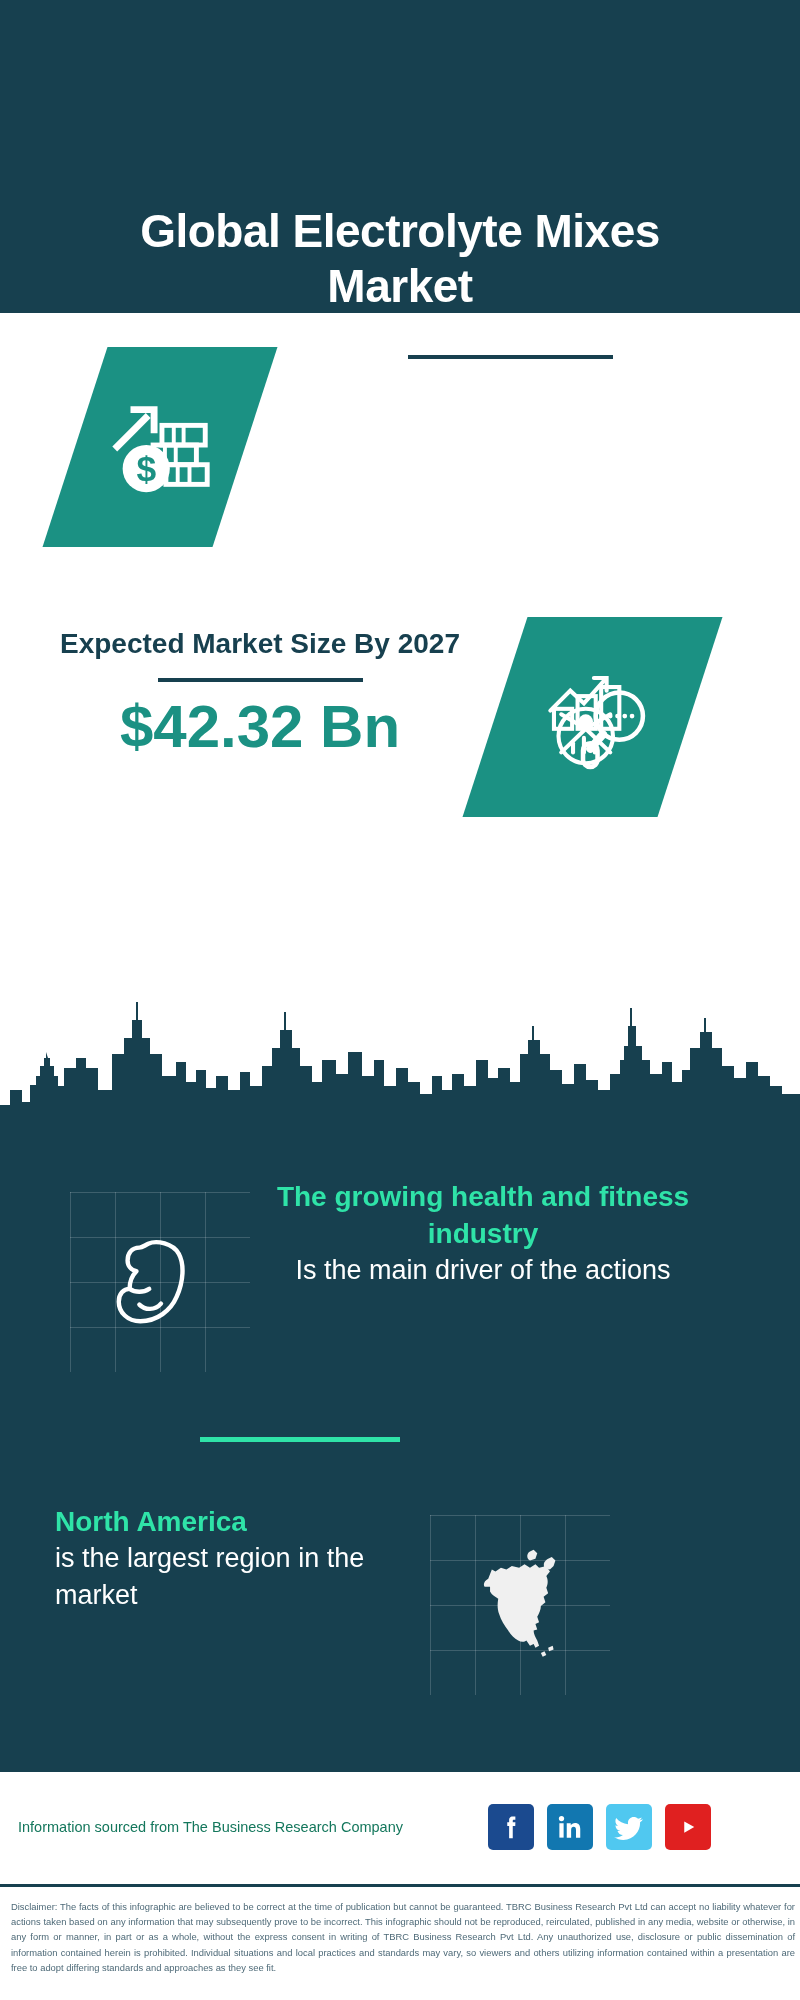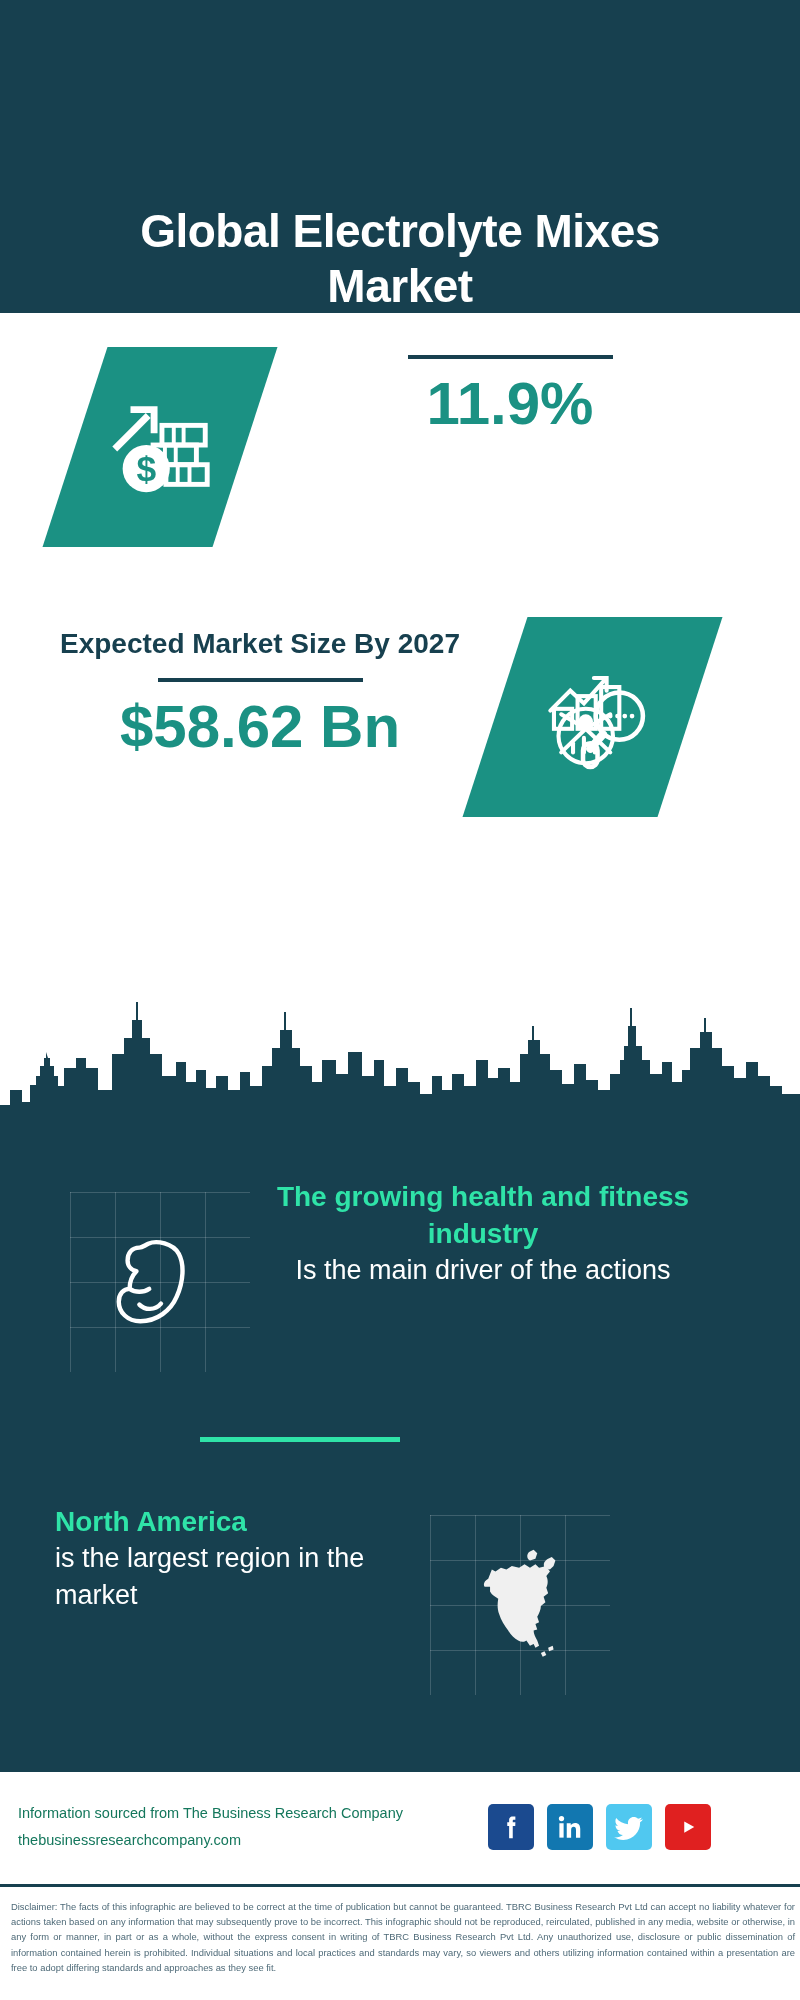--- a/index.html
+++ b/index.html
@@ -257,29 +257,28 @@
         <rect x="66" y="78" width="42" height="20" fill="none" stroke="#ffffff" stroke-width="5"></rect>
         <line x1="78" y1="78" x2="78" y2="98" stroke="#ffffff" stroke-width="4"></line>
         <line x1="90" y1="78" x2="90" y2="98" stroke="#ffffff" stroke-width="4"></line>
 
         <circle cx="46" cy="82" r="24" fill="#ffffff"></circle>
         <text x="46" y="95" font-family="'Liberation Sans',sans-serif" font-size="36" font-weight="bold" fill="#1b9183" text-anchor="middle">$</text>
       </svg>
     </div>
     <div class="stat1-text">
       <div class="rule-dark"></div>
-      <div class="stat-value">11.9%</div>
     </div>
   </div>
 
   <div class="stat2">
     <div class="stat2-text">
       <div class="stat-label">Expected Market Size By 2027</div>
       <div class="rule-dark"></div>
-      <div class="stat-value">$58.62 Bn</div>
+      <div class="stat-value">$42.32 Bn</div>
     </div>
     <div class="para-icon icon2">
       <svg viewBox="0 0 130 130" width="118" height="118" aria-hidden="true">
         <g stroke="#ffffff" fill="none" stroke-width="4.5" stroke-linecap="round">
 
           <path d="M18 58 L40 36 L55 50 L78 24"></path>
           <path d="M66 22 L80 22 L80 36"></path>
 
           <rect x="22" y="56" width="20" height="22"></rect>
           <rect x="48" y="42" width="20" height="36"></rect>
@@ -376,21 +375,20 @@
           <path d="M78 118 L82 116 L84 120 L80 122 Z"></path>
           <path d="M86 112 L91 110 L92 114 L87 116 Z"></path>
         </g>
       </svg>
     </div>
   </div>
 
   <div class="source-bar">
     <div class="source-text">
       <div>Information sourced from The Business Research Company</div>
-      <div>thebusinessresearchcompany.com</div>
     </div>
     <div class="social">
       <div class="sbtn fb">
         <svg viewBox="0 0 24 24" width="30" height="30" aria-hidden="true">
           <path fill="#ffffff" d="M15.5 8.2h-2.1V6.9c0-.6.4-.8.7-.8h1.4V3.5h-2.1c-2.3 0-2.9 1.7-2.9 2.8v1.9H9v2.9h1.5V21h2.9v-9.9h2l.1-2.9z"></path>
         </svg>
       </div>
       <div class="sbtn li">
         <svg viewBox="0 0 24 24" width="30" height="30" aria-hidden="true">
           <rect x="3.5" y="9" width="3.4" height="11.5" fill="#ffffff"></rect>

